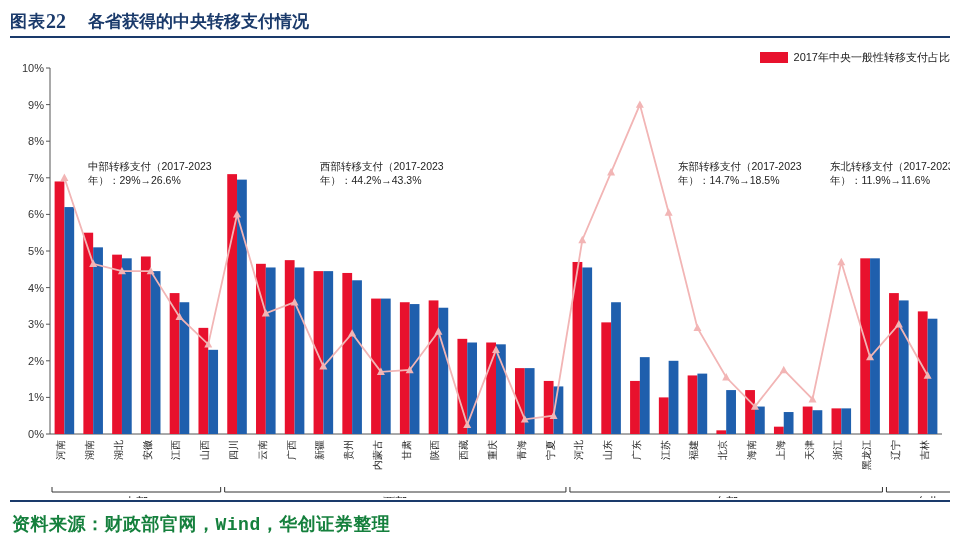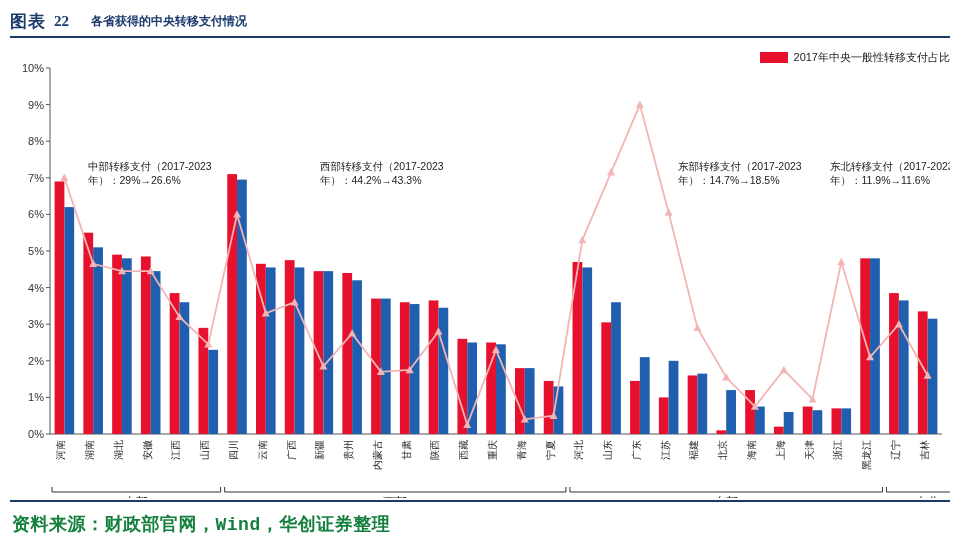--- a/index.html
+++ b/index.html
@@ -17,25 +17,25 @@
   
   .header{
     position:absolute;left:10px;top:6px;width:940px;height:30px;
     display:flex;align-items:center;
   }
   .fig-label{
     font-size:17px;font-weight:bold;color:#1a3a6b;letter-spacing:1px;
     font-family:"Liberation Serif","DejaVu Serif",serif;
   }
   .fig-num{
-    font-size:15px;font-weight:bold;color:#1a3a6b;margin-left:8px;
+    font-size:20px;font-weight:bold;color:#1a3a6b;
     font-family:"Liberation Serif","DejaVu Serif",serif;
   }
   .fig-title{
-    font-size:12px;font-weight:bold;color:#1a3a6b;margin-left:22px;
+    font-size:17px;font-weight:bold;color:#1a3a6b;margin-left:22px;
     font-family:"Liberation Serif","DejaVu Serif",serif;
   }
   .rule-top{
     position:absolute;left:10px;top:36px;width:940px;height:2px;background:#1a3a6b;
   }
   .rule-bottom{
     position:absolute;left:10px;top:500px;width:940px;height:2px;background:#1a3a6b;
   }
   .source{
     position:absolute;left:12px;top:512px;

